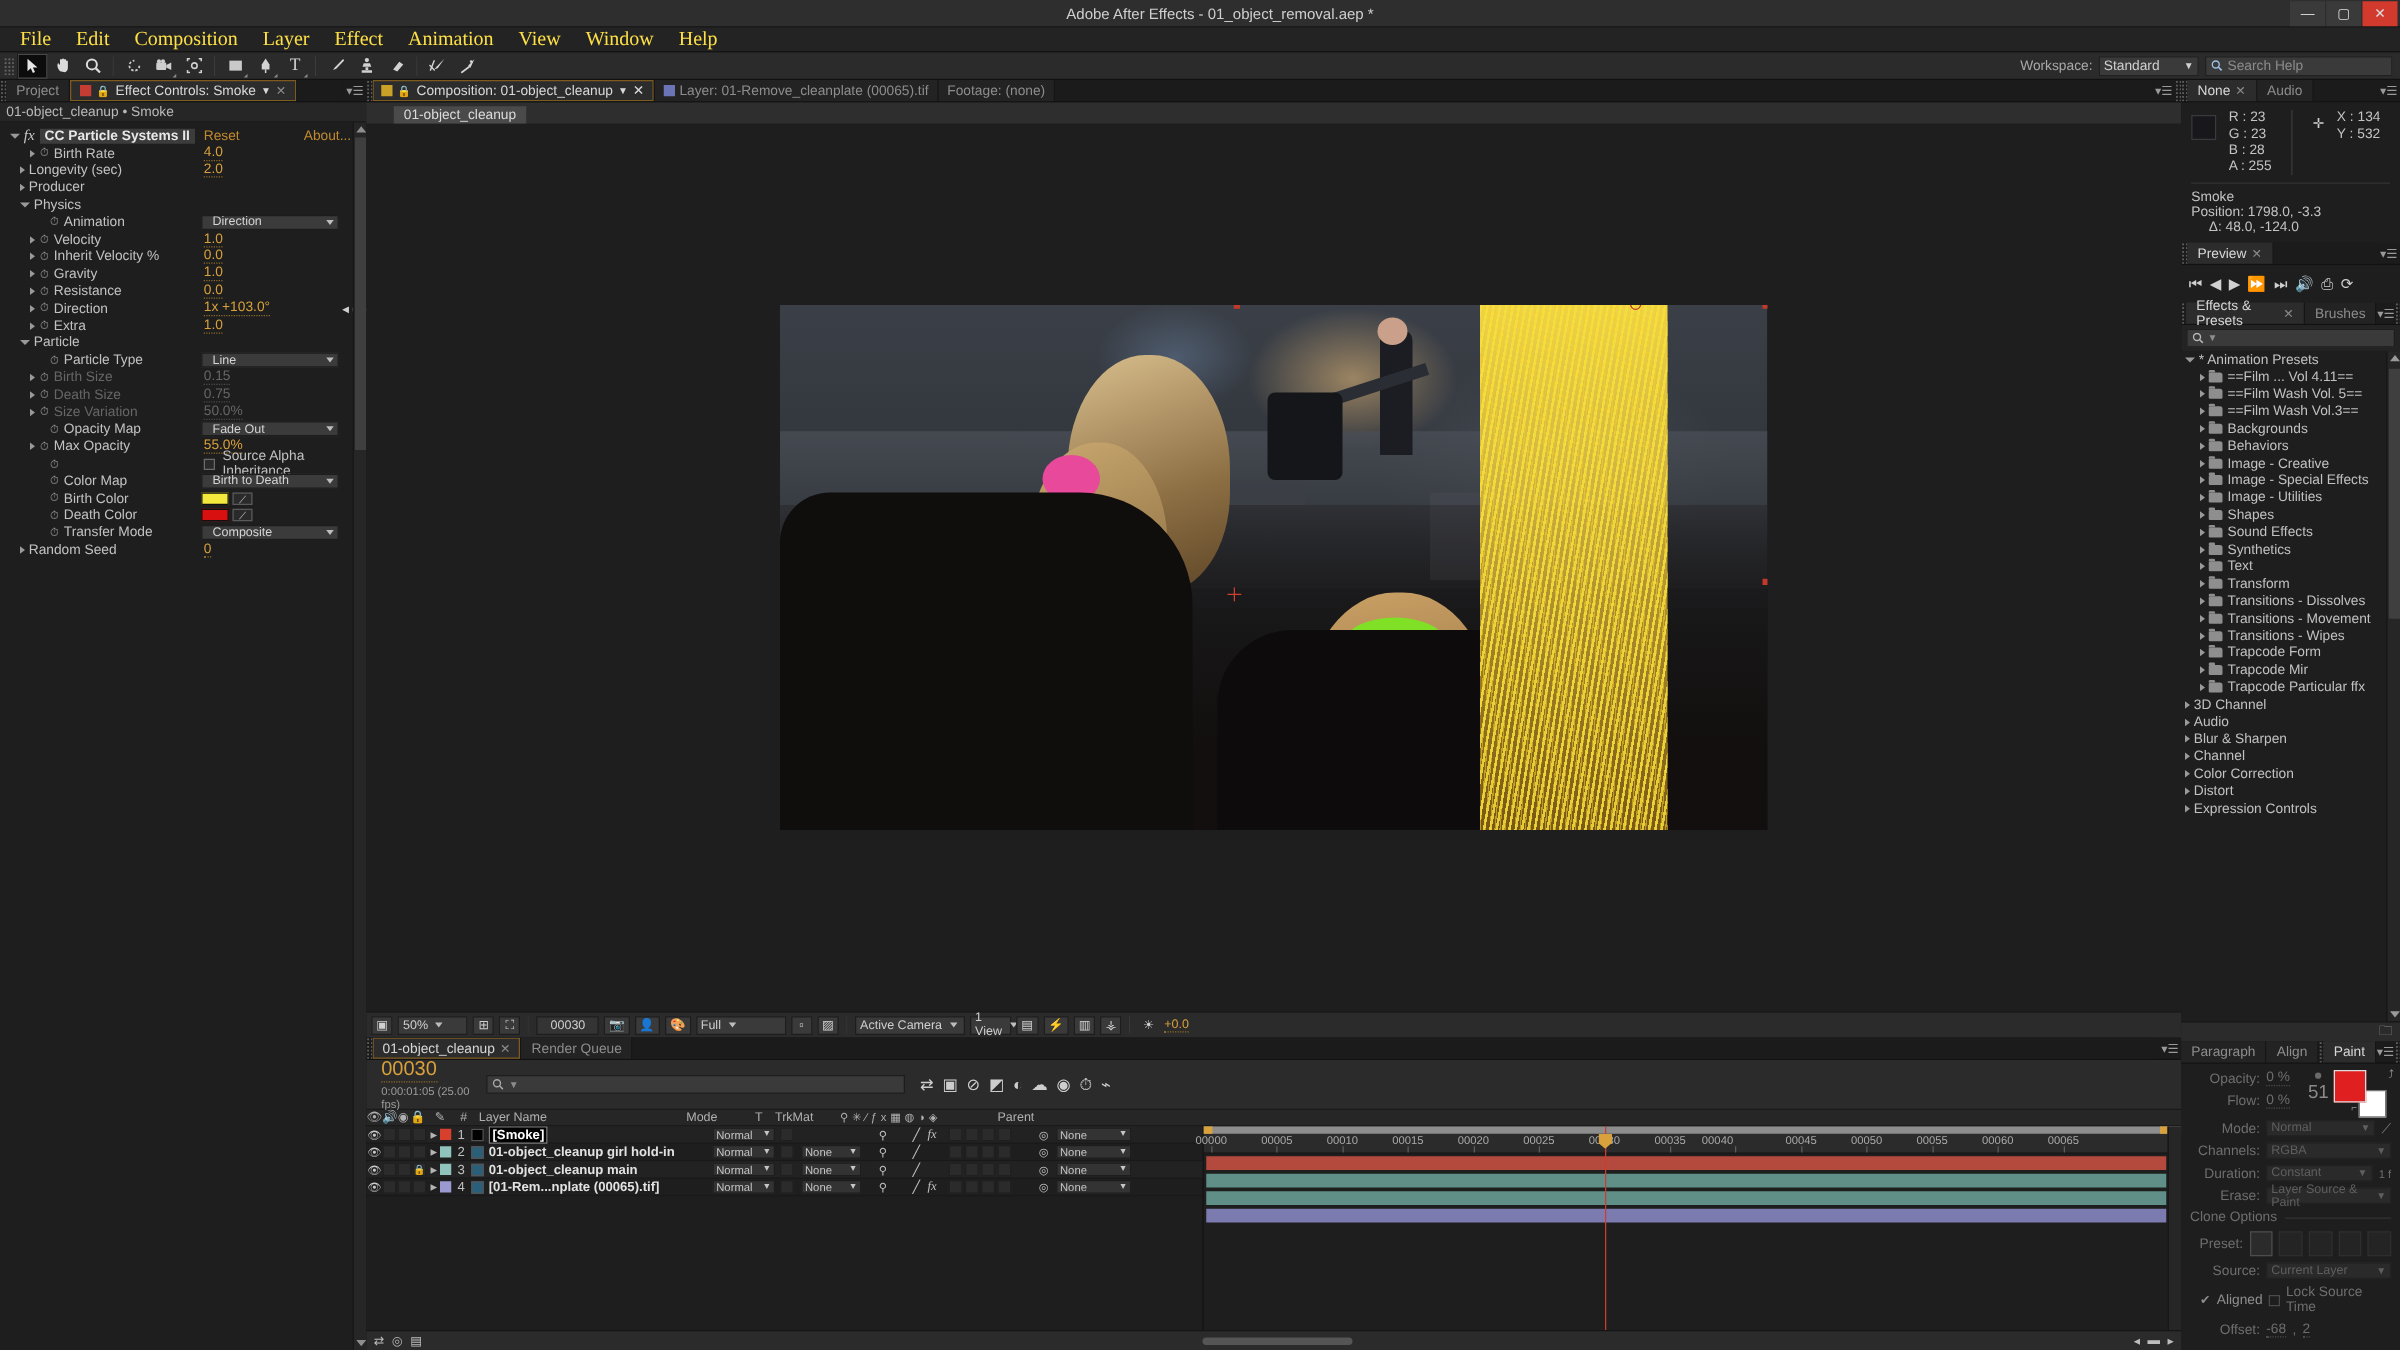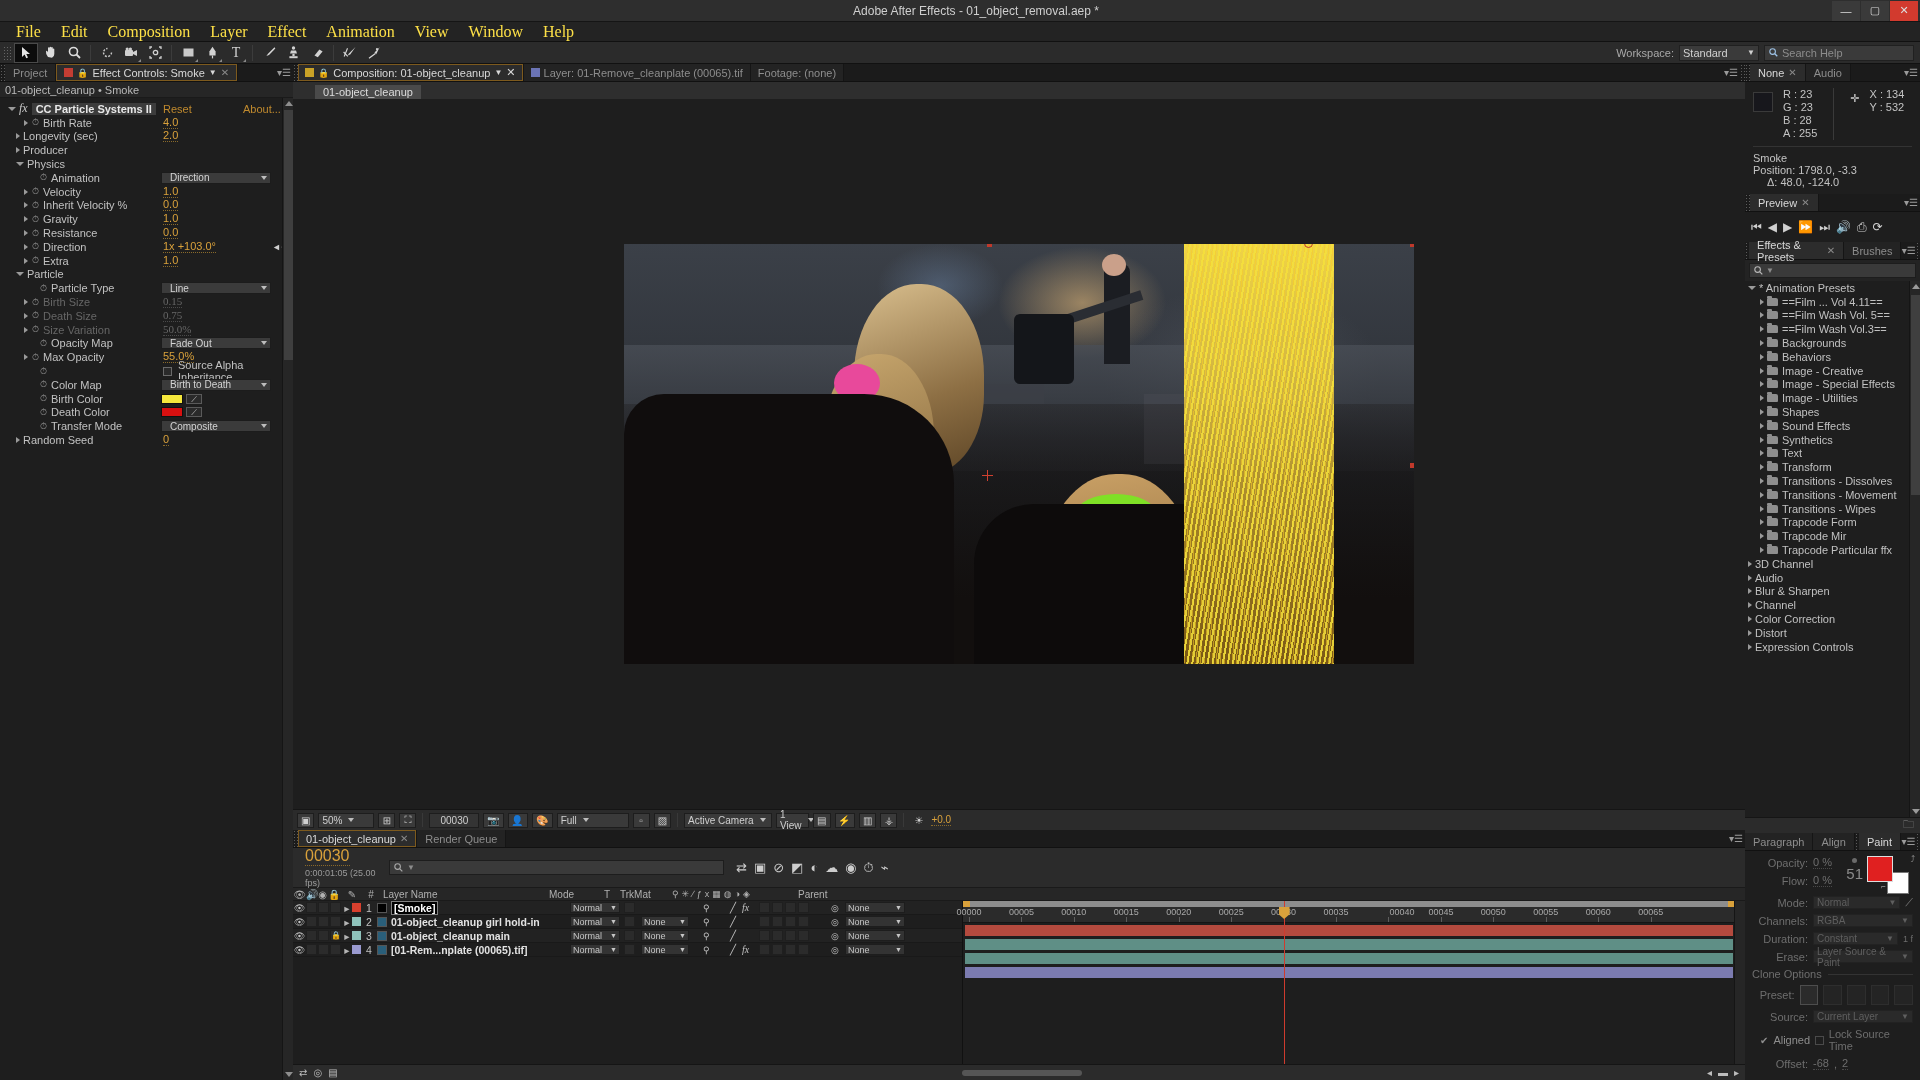--- a/index.html
+++ b/index.html
@@ -62,21 +62,21 @@
 
   
   .ec-head { height:16px; background:#262626; font-size:11px; color:#b9b9b9;
              padding-left:5px; line-height:16px; border-bottom:1px solid #1a1a1a;}
   .ec-body { flex:1; background:#1e1e1e; overflow:hidden; position:relative; }
   .ec-row { height:13.8px; display:flex; align-items:center; font-size:11px; position:relative; }
   .ec-row .lbl { color:#c2c2c2; white-space:nowrap; }
   .ec-row.dim .lbl, .ec-row.dim .val { color:#666; }
   .ec-row .val { position:absolute; left:163px; color:#d9a13b; font-size:11px;
                  border-bottom:1px dotted #8a6a2a; line-height:11px; }
-  .ec-row.dim .val { border-bottom:1px dotted #4a4a4a;font-family:Liberation Serif, serif; }
+  .ec-row.dim .val { border-bottom:1px dotted #4a4a4a; }
   .tri { width:0;height:0; border-left:4px solid #9a9a9a; border-top:3px solid transparent;
          border-bottom:3px solid transparent; margin-right:3px; flex:none;}
   .tri.open { border-left:4px solid transparent; border-right:4px solid transparent;
               border-top:4px solid #9a9a9a; border-bottom:none; }
   .stopw { width:9px; height:9px; margin-right:3px; flex:none; color:#9b9b9b;
            font-size:9px; line-height:9px; text-align:center; }
   .fxicon { font-style:italic; font-family:"Liberation Serif", serif; color:#c9c9c9;
             margin-right:4px; font-size:12px; }
   .ec-title { background:#3c3c3c; padding:0 4px; color:#e8e8e8; font-weight:bold; font-size:11px; }
   .ec-link { position:absolute; color:#c08a2e; font-size:11px; text-decoration:none; }
@@ -904,21 +904,21 @@
                 <div class="lbl" style="left: 163.303px;">00015</div>
                 <div class="tick" style="left: 163.303px;"></div>
                 <div class="lbl" style="left: 215.738px;">00020</div>
                 <div class="tick" style="left: 215.738px;"></div>
                 <div class="lbl" style="left: 268.172px;">00025</div>
                 <div class="tick" style="left: 268.172px;"></div>
                 <div class="lbl" style="left: 320.607px;">00030</div>
                 <div class="tick" style="left: 320.607px;"></div>
                 <div class="lbl" style="left: 373.041px;">00035</div>
                 <div class="tick" style="left: 373.041px;"></div>
-                <div class="lbl" style="left: 439px;">00040</div>
+                <div class="lbl" style="left: 411px;">00040</div>
                 <div class="tick" style="left: 425.476px;"></div>
                 <div class="lbl" style="left: 477.91px;">00045</div>
                 <div class="tick" style="left: 477.91px;"></div>
                 <div class="lbl" style="left: 530.345px;">00050</div>
                 <div class="tick" style="left: 530.345px;"></div>
                 <div class="lbl" style="left: 582.779px;">00055</div>
                 <div class="tick" style="left: 582.779px;"></div>
                 <div class="lbl" style="left: 635.213px;">00060</div>
                 <div class="tick" style="left: 635.213px;"></div>
                 <div class="lbl" style="left: 687.648px;">00065</div>

